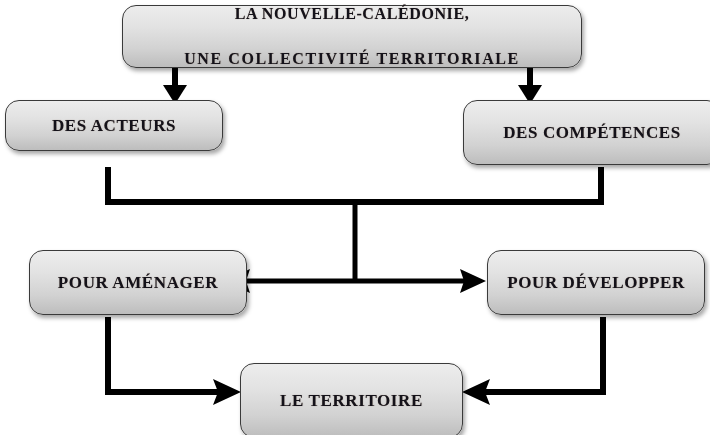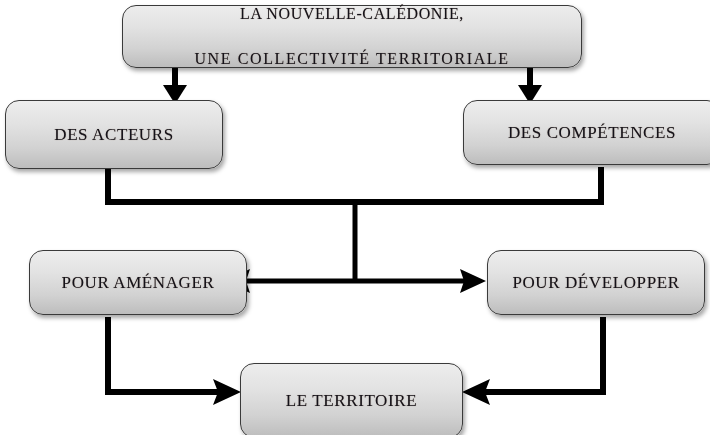--- a/index.html
+++ b/index.html
@@ -20,38 +20,38 @@
     box-sizing: border-box;
     border: 1.5px solid #3a3a3a;
     border-radius: 14px;
     background: linear-gradient(to bottom, #ededed 0%, #e2e2e2 35%, #d2d2d2 70%, #bdbdbd 100%);
     box-shadow: 2px 3px 4px rgba(0,0,0,0.35);
     display: flex;
     align-items: center;
     justify-content: center;
     text-align: center;
     color: #14121a;
-    font-weight: normal;
+    font-weight: bold;
     letter-spacing: 0.6px;
     line-height: 1.28;
     text-shadow: 0 0 1px rgba(120,90,60,0.55);
   }
   .node-title {
     left: 122px;
     top: 5px;
     width: 460px;
     height: 63px;
     font-size: 16px;
   }
   .node-title .l2 { letter-spacing: 1.6px; margin-top: 25px; }
   .node-acteurs {
     left: 5px;
     top: 100px;
     width: 218px;
-    height: 69px;
+    height: 51px;
     font-size: 17px;
   }
   .node-competences {
     left: 463px;
     top: 100px;
     width: 258px;
     height: 65px;
     font-size: 17px;
   }
   .node-amenager {

